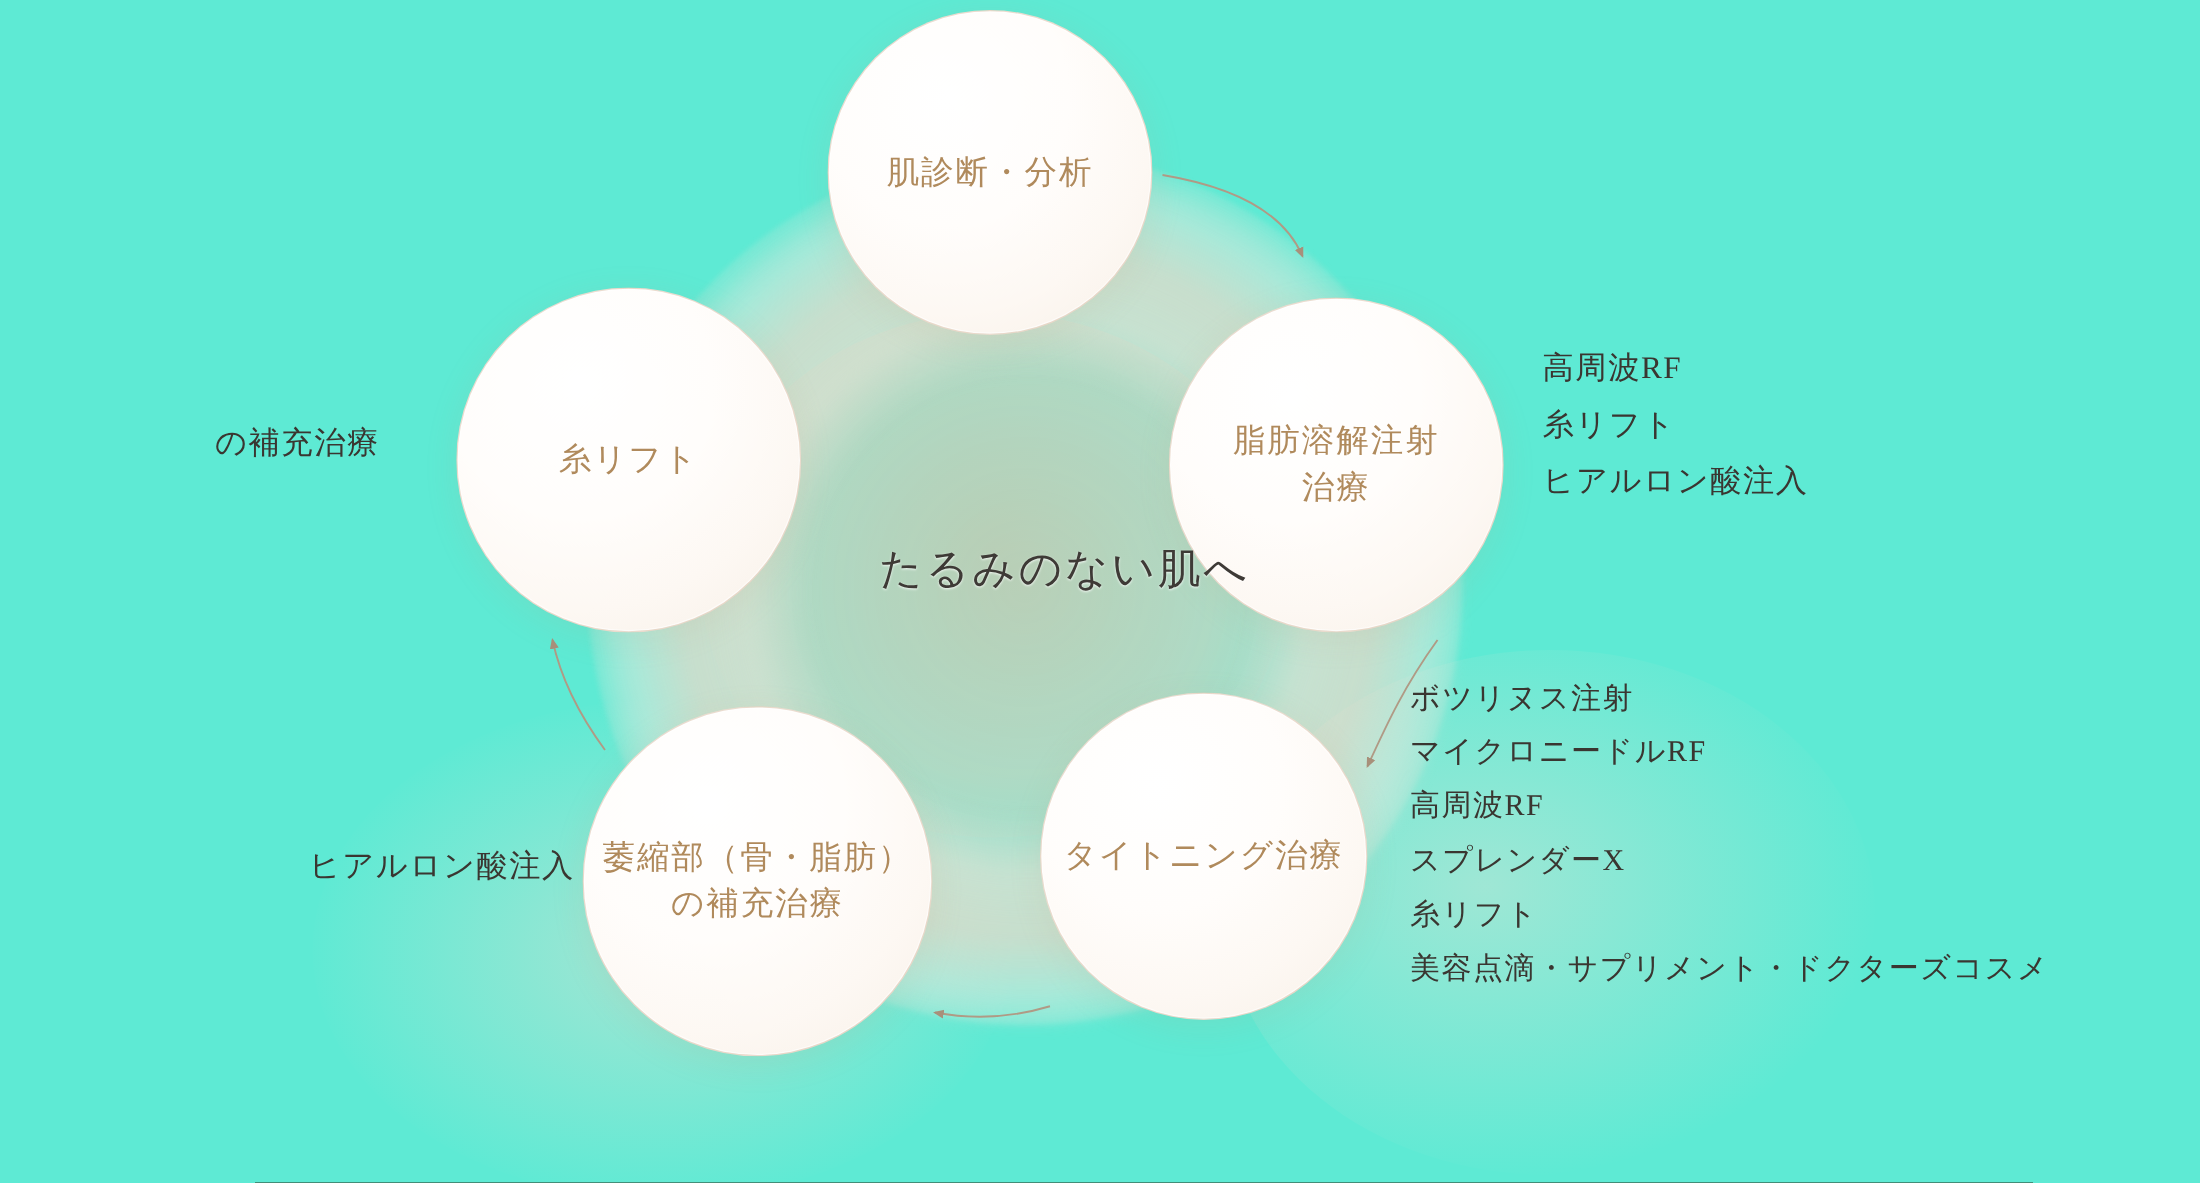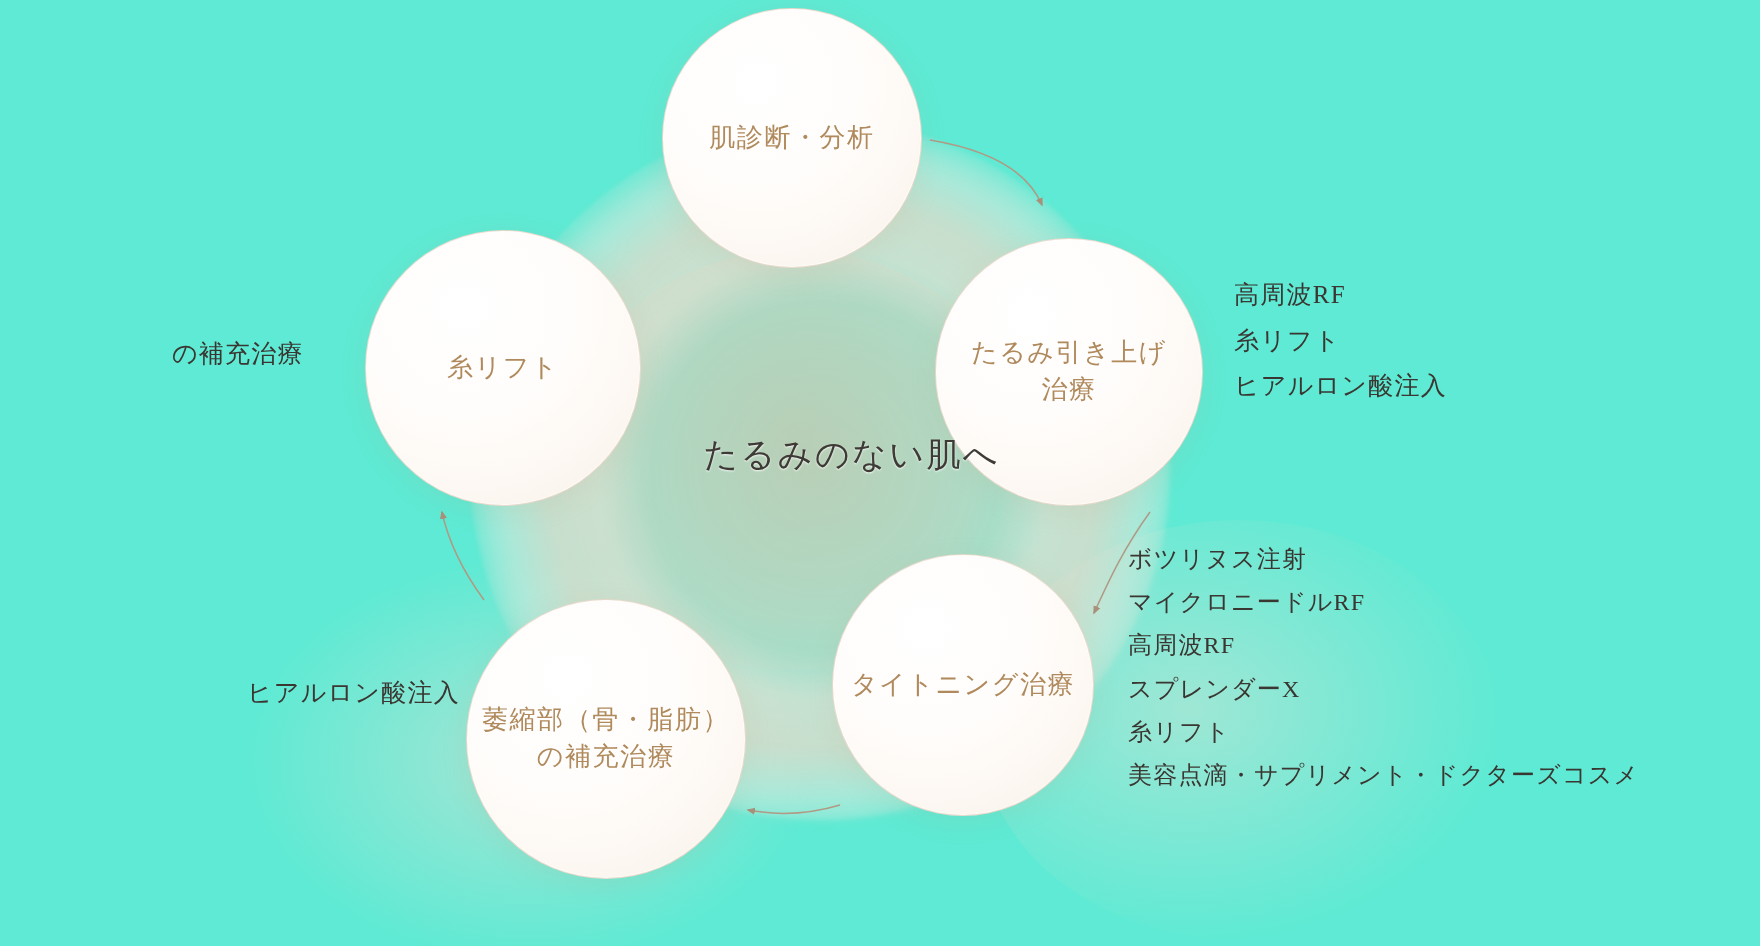--- a/index.html
+++ b/index.html
@@ -95,21 +95,21 @@
     letter-spacing: 0.06em;
     font-weight: 400;
     white-space: pre-line;
     padding: 0 10px;
     text-shadow: 0 1px 0 rgba(255,255,255,0.8);
   }
 
   #node-0 { left: 662px; top: 8px;   width: 260px; height: 260px; }
   #node-1 { left: 935px; top: 238px; width: 268px; height: 268px; }
   #node-2 { left: 832px; top: 554px; width: 262px; height: 262px; }
-  #node-3 { left: 466px; top: 599px; width: 280px; height: 280px; }
+  #node-3 { left: 466px; top: 565px; width: 280px; height: 280px; }
   #node-4 { left: 365px; top: 230px; width: 276px; height: 276px; }
 
   #center-text {
     position: absolute;
     left: 580px; top: 432px;
     width: 420px;
     text-align: right;
     color: #3e3a36;
     font-size: 34px;
     letter-spacing: 0.07em;
@@ -170,21 +170,21 @@
 
     <path d="M 840 805 C 810 814 780 816 748 810" fill="none" stroke="#b09a85" stroke-width="1.5" marker-end="url(#ah)"></path>
 
     <path d="M 484 600 C 462 570 448 540 442 512" fill="none" stroke="#b09a85" stroke-width="1.5" marker-end="url(#ah)"></path>
   </svg>
 
   <div class="node" id="node-0">
     <div class="node-label">肌診断・分析</div>
   </div>
   <div class="node" id="node-1">
-    <div class="node-label">たるみ引き上げ
+    <div class="node-label">脂肪溶解注射
 治療</div>
   </div>
   <div class="node" id="node-2">
     <div class="node-label">タイトニング治療</div>
   </div>
   <div class="node" id="node-3">
     <div class="node-label">萎縮部（骨・脂肪）
 の補充治療</div>
   </div>
   <div class="node" id="node-4">

